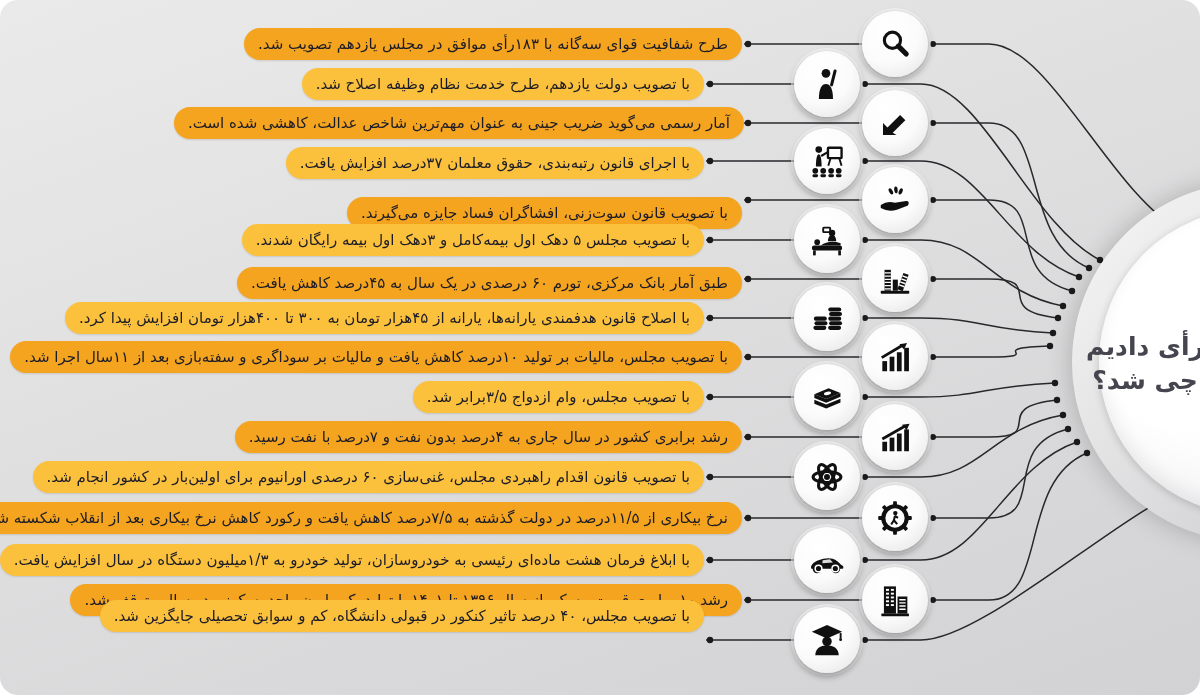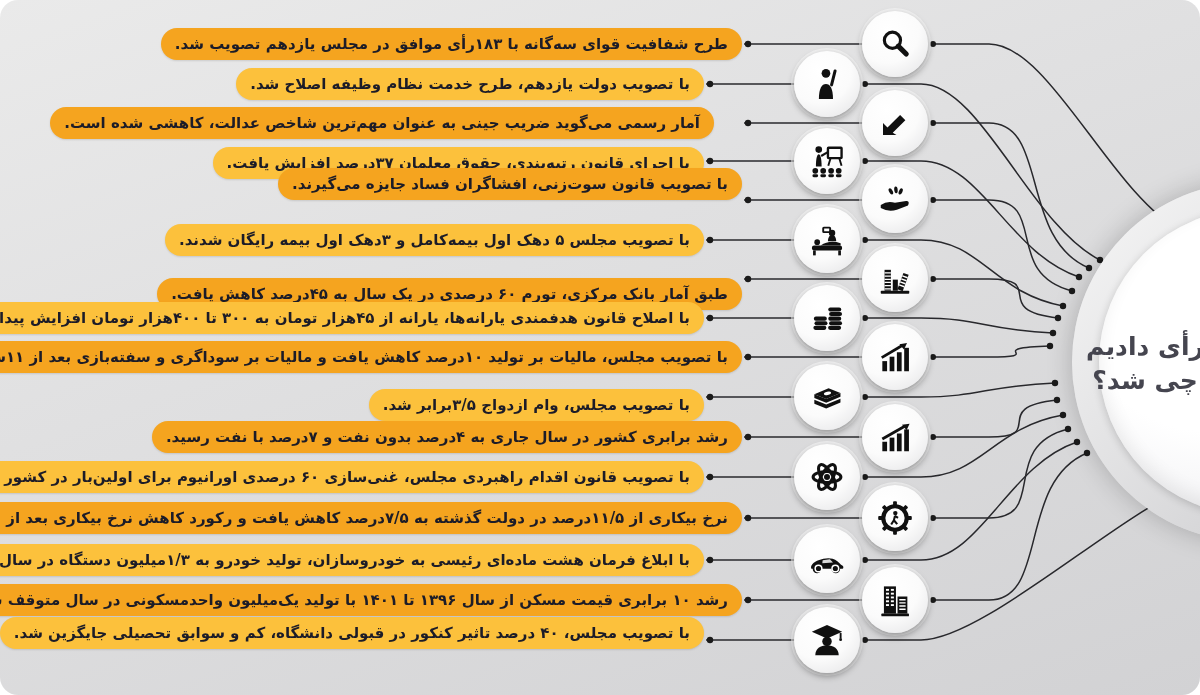--- a/index.html
+++ b/index.html
@@ -11,21 +11,21 @@
     background:linear-gradient(160deg,#eaeaea 0%,#e0e0e1 40%,#d2d2d4 100%);
     font-family:"DejaVu Sans","Liberation Sans",sans-serif;
   }
   #wires{position:absolute;left:0;top:0;z-index:1;}
   .banner{
     position:absolute;
     z-index:3;
     height:32px;line-height:32px;
     padding:0 14px;
     border-radius:16px;
-    font-size:15px;font-weight:bold;
+    font-size:15px;font-weight:normal;
     color:#1c1c28;
     direction:rtl;unicode-bidi:embed;
     white-space:nowrap;
     box-shadow:0 1px 2px rgba(0,0,0,.12);
   }
   .icon-circle{
     position:absolute;z-index:4;
     width:66px;height:66px;border-radius:50%;
     background:radial-gradient(circle at 38% 30%,#ffffff 0%,#fbfbfb 52%,#e2e2e4 100%);
     box-shadow:0 3px 7px rgba(0,0,0,.4),0 0 0 3px rgba(255,255,255,.55);
@@ -151,21 +151,21 @@
       <div class="banner" style="right: 496px; top: 68px; background: rgb(252, 193, 60);"><span>با تصویب دولت یازدهم، طرح خدمت نظام وظیفه اصلاح شد.</span></div>
       <div class="icon-circle" style="left: 794px; top: 51px;">
         <span>
           <svg width="36" height="36" viewBox="0 0 24 24" fill="#101010">
             <circle cx="11.3" cy="4.9" r="2.9"></circle>
             <path d="M6.6 22c0-7 1.9-10 4.7-10s4.7 3 4.7 10z"></path>
             <rect x="15.2" y="2.2" width="2" height="11.5" rx=".9" transform="rotate(14 16.2 8)"></rect>
           </svg>
         </span>
       </div>
-      <div class="banner" style="right: 486px; top: 107px; background: rgb(245, 164, 31);"><span>آمار رسمی می‌گوید ضریب جینی به عنوان مهم‌ترین شاخص عدالت، کاهشی شده است.</span></div>
+      <div class="banner" style="right: 456px; top: 107px; background: rgb(245, 164, 31);"><span>آمار رسمی می‌گوید ضریب جینی به عنوان مهم‌ترین شاخص عدالت، کاهشی شده است.</span></div>
       <div class="icon-circle" style="left: 862px; top: 90px;">
         <span>
           <svg width="36" height="36" viewBox="0 0 24 24" fill="#101010">
             <path d="M4 20V12l3 3 8.4-8.4 3.5 3.5L10.5 18.5 13 20z"></path>
           </svg>
         </span>
       </div>
       <div class="banner" style="right: 496px; top: 147px; background: rgb(252, 193, 60);"><span>با اجرای قانون رتبه‌بندی، حقوق معلمان ۳۷درصد افزایش یافت.</span></div>
       <div class="icon-circle" style="left: 794px; top: 128px;">
         <span>
@@ -179,21 +179,21 @@
             <circle cx="9.6" cy="18.2" r="1.8"></circle>
             <circle cx="14.6" cy="18.2" r="1.8"></circle>
             <circle cx="19.4" cy="18.2" r="1.8"></circle>
             <rect x="2.8" y="20.4" width="3.6" height="1.8" rx=".9"></rect>
             <rect x="7.8" y="20.4" width="3.6" height="1.8" rx=".9"></rect>
             <rect x="12.8" y="20.4" width="3.6" height="1.8" rx=".9"></rect>
             <rect x="17.6" y="20.4" width="3.6" height="1.8" rx=".9"></rect>
           </svg>
         </span>
       </div>
-      <div class="banner" style="right: 458px; top: 168px; background: rgb(245, 164, 31); text-align: right;"><span>با تصویب قانون سوت‌زنی، افشاگران فساد جایزه می‌گیرند.</span></div>
+      <div class="banner" style="right: 458px; top: 197px; background: rgb(245, 164, 31); text-align: right;"><span>با تصویب قانون سوت‌زنی، افشاگران فساد جایزه می‌گیرند.</span></div>
       <div class="icon-circle" style="left: 862px; top: 167px;">
         <span>
           <svg width="38" height="38" viewBox="0 0 24 24" fill="#101010">
             <ellipse cx="9.4" cy="6.6" rx="1.1" ry="2.1" transform="rotate(-30 9.4 6.6)"></ellipse>
             <ellipse cx="12.6" cy="5.6" rx="1.1" ry="2.1" transform="rotate(-6 12.6 5.6)"></ellipse>
             <ellipse cx="15.6" cy="6.6" rx="1.1" ry="2.1" transform="rotate(24 15.6 6.6)"></ellipse>
             <path d="M3 15.2q4.2-3 9-1.4l7-1.1q2-.2 1.6 1.7l-.4 1.1-7 2.6q-5.2 1.7-10.2-1z"></path>
           </svg>
         </span>
       </div>
@@ -205,21 +205,21 @@
             <circle cx="15.2" cy="7.6" r="2"></circle>
             <path d="M12.6 12.8c0-2.6 1.2-3.9 2.6-3.9s2.6 1.3 2.6 3.9z"></path>
             <circle cx="5.8" cy="13.4" r="1.8"></circle>
             <path d="M8 15.4q5.5-3.6 12.6-1.4v1.4z"></path>
             <rect x="2.5" y="15.4" width="19" height="3.2" rx="1.4"></rect>
             <rect x="3.2" y="18.6" width="1.7" height="3.1"></rect>
             <rect x="19.1" y="18.6" width="1.7" height="3.1"></rect>
           </svg>
         </span>
       </div>
-      <div class="banner" style="right: 458px; top: 278px; background: rgb(245, 164, 31);"><span>طبق آمار بانک مرکزی، تورم ۶۰ درصدی در یک سال به ۴۵درصد کاهش یافت.</span></div>
+      <div class="banner" style="right: 458px; top: 267px; background: rgb(245, 164, 31);"><span>طبق آمار بانک مرکزی، تورم ۶۰ درصدی در یک سال به ۴۵درصد کاهش یافت.</span></div>
       <div class="icon-circle" style="left: 862px; top: 246px;">
         <span>
           <svg width="38" height="38" viewBox="0 0 24 24" fill="#101010">
             <rect x="5.4" y="6.2" width="4" height="13.2"></rect>
             <path d="M5.4 8.2h4M5.4 10.2h4M5.4 12.2h4M5.4 14.2h4M5.4 16.2h4M5.4 18.2h4" stroke="#fff" stroke-width=".8"></path>
             <rect x="10.6" y="12.4" width="3.2" height="7"></rect>
             <g transform="rotate(20 17 14)">
               <rect x="15.3" y="8.4" width="3.5" height="11"></rect>
               <path d="M15.3 10.4h3.5M15.3 12.4h3.5M15.3 14.4h3.5M15.3 16.4h3.5" stroke="#fff" stroke-width=".9"></path>
             </g>
@@ -248,21 +248,21 @@
           <svg width="38" height="38" viewBox="0 0 24 24" fill="#101010">
             <rect x="4" y="14.6" width="3" height="6.4"></rect>
             <rect x="8.6" y="11.8" width="3" height="9.2"></rect>
             <rect x="13.2" y="9" width="3" height="12"></rect>
             <rect x="17.8" y="6.2" width="3" height="14.8"></rect>
             <path d="M3.6 12.4L16.8 4.6" stroke="#101010" stroke-width="1.8" fill="none"></path>
             <path d="M19.6 3.2l-4.8.7 2.9 3.4z"></path>
           </svg>
         </span>
       </div>
-      <div class="banner" style="right: 496px; top: 381px; background: rgb(252, 193, 60); margin-top: 8px;"><span>با تصویب مجلس، وام ازدواج ۳/۵برابر شد.</span></div>
+      <div class="banner" style="right: 496px; top: 381px; background: rgb(252, 193, 60);"><span>با تصویب مجلس، وام ازدواج ۳/۵برابر شد.</span></div>
       <div class="icon-circle" style="left: 794px; top: 364px;">
         <span>
           <svg width="38" height="38" viewBox="0 0 24 24" fill="#101010">
             <path d="M4 10.2L13 6.5l7.5 3-9 3.7z"></path>
             <ellipse cx="12.3" cy="9.7" rx="2.3" ry="1.1" fill="#fff" transform="rotate(-12 12.3 9.7)"></ellipse>
             <path d="M4 10.2v2.4l7.5 3v-2.4zM11.5 13.2v2.4l9-3.7V9.5z"></path>
             <path d="M4 13.8v2.4l7.5 3v-2.4zM11.5 16.8v2.4l9-3.7v-2.4z"></path>
           </svg>
         </span>
       </div>
@@ -339,21 +339,21 @@
               <rect x="9.4" y="12.2" width="1.9" height="1.2"></rect>
               <rect x="6.3" y="14.6" width="1.9" height="1.2"></rect>
               <rect x="9.4" y="14.6" width="1.9" height="1.2"></rect>
             </g>
             <rect x="13.6" y="9.8" width="6.2" height="10.8"></rect>
             <path d="M14.7 11.8h4M14.7 13.8h4M14.7 15.8h4M14.7 17.8h4" stroke="#fff" stroke-width=".9"></path>
             <rect x="3.4" y="20.6" width="17.4" height="1.7" rx=".4"></rect>
           </svg>
         </span>
       </div>
-      <div class="banner" style="right: 496px; top: 617px; background: rgb(252, 193, 60); text-align: right;"><span>با تصویب مجلس، ۴۰ درصد تاثیر کنکور در قبولی دانشگاه، کم و سوابق تحصیلی جایگزین شد.</span></div>
+      <div class="banner" style="right: 496px; top: 600px; background: rgb(252, 193, 60); text-align: right;"><span>با تصویب مجلس، ۴۰ درصد تاثیر کنکور در قبولی دانشگاه، کم و سوابق تحصیلی جایگزین شد.</span></div>
       <div class="icon-circle" style="left: 794px; top: 607px;">
         <span>
           <svg width="38" height="38" viewBox="0 0 24 24" fill="#101010">
             <path d="M12 2.6l9.6 4.2L12 11 2.4 6.8z"></path>
             <path d="M20.6 7.6v3.6" stroke="#101010" stroke-width="1.2" fill="none"></path>
             <circle cx="20.6" cy="11.8" r=".9"></circle>
             <circle cx="12" cy="12.9" r="3"></circle>
             <path d="M4.6 21.6c0-4 3.2-6.3 7.4-6.3s7.4 2.3 7.4 6.3z"></path>
           </svg>
         </span>

